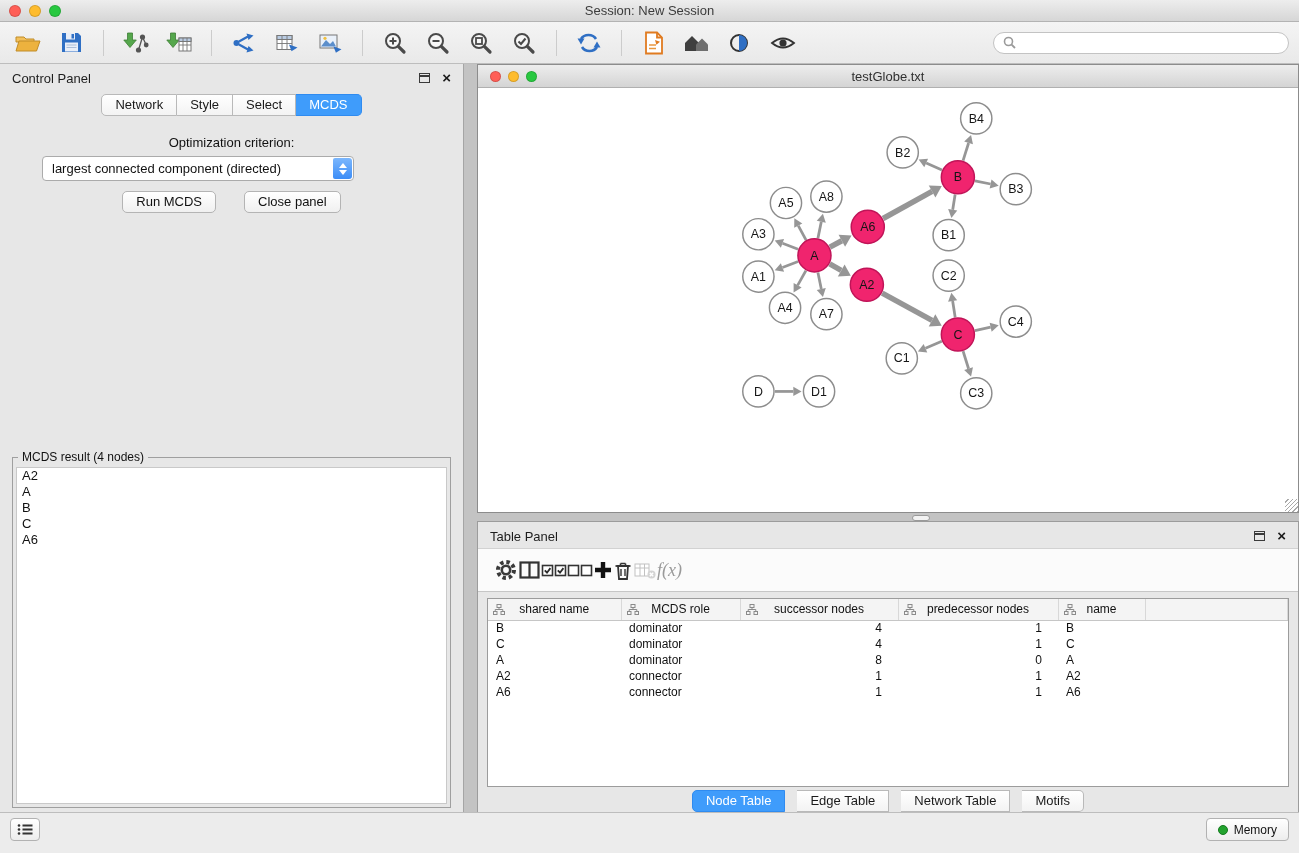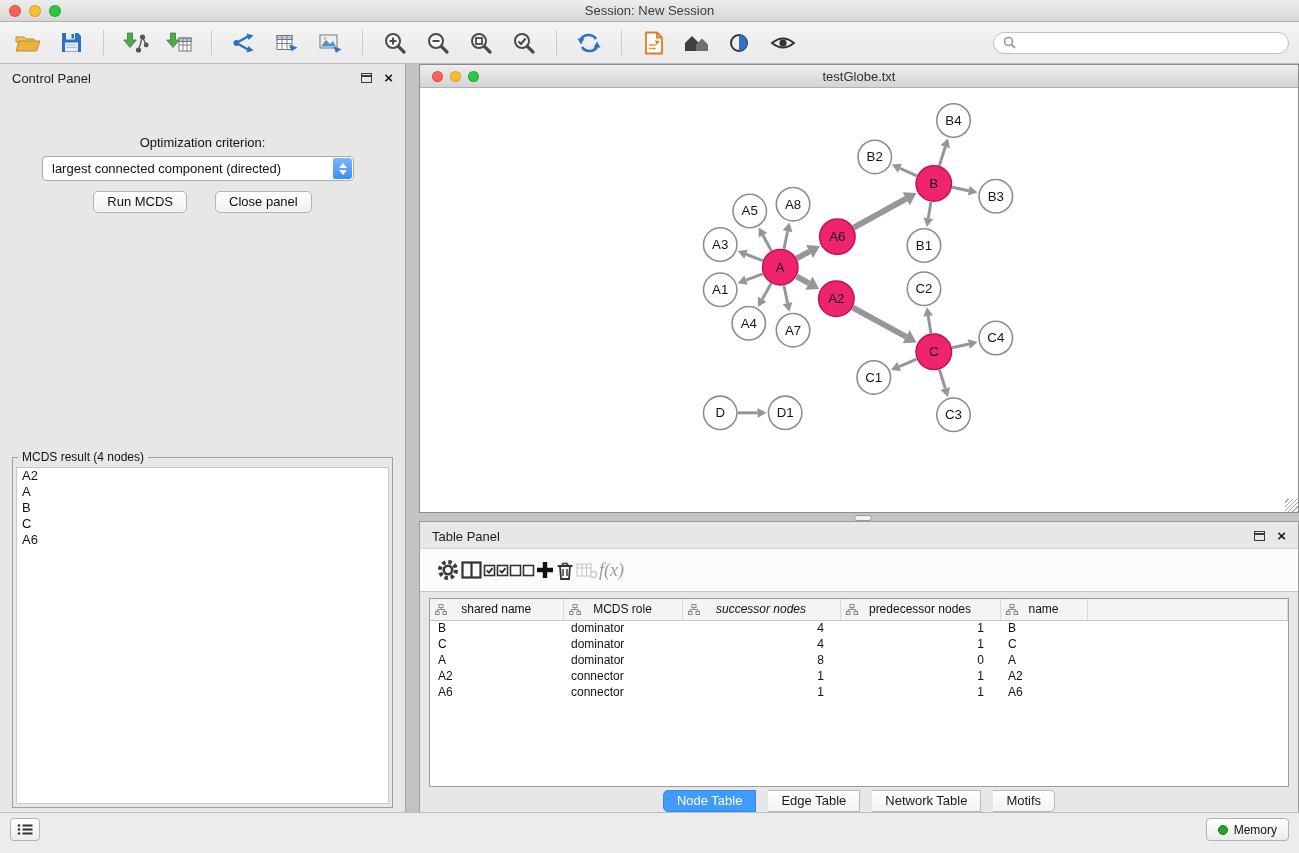--- a/index.html
+++ b/index.html
@@ -22,21 +22,21 @@
   .tsep { width:1px; height:26px; background:#cccccc; margin:0 7px; }
   .searchbox { margin-left:auto; width:296px; height:22px; background:#fff; border:1px solid #c3c3c3;
     border-radius:11px; display:flex; align-items:center; gap:5px; padding:0 9px; }
   .searchbox input { border:none; outline:none; background:transparent; flex:1; font-size:12px;
     font-family:"Liberation Sans",sans-serif; color:#333; }
 
   
   .main { position:absolute; top:64px; left:0; width:1299px; height:756px; display:flex; }
 
   
-  .control-panel { position:relative; width:406px; background:#e7e7e7; border-right:1px solid #a5a5a5; flex:none;padding-left:42px; }
+  .control-panel { position:relative; width:464px; background:#e7e7e7; border-right:1px solid #a5a5a5; flex:none;padding-left:42px; }
   .panel-header { position:absolute; top:0; left:0; right:0; height:28px; display:flex; align-items:center;
     padding:0 12px; font-size:13px; color:#1d1d1d; }
   .win-ctrls { margin-left:auto; display:flex; align-items:center; gap:12px; }
   .float-ic { width:11px; height:10px; border:1.5px solid #3a3a3a; position:relative; display:inline-block; }
   .float-ic::after { content:""; position:absolute; left:0; right:0; top:1px; height:1.5px; background:#3a3a3a; }
   .close-ic { font-size:15px; font-weight:bold; color:#1a1a1a; line-height:12px; }
 
   .seg { display:flex; }
   .seg-btn { font-size:13px; line-height:20px; padding:0 13px; background:linear-gradient(#ffffff,#f3f3f3);
     border:1px solid #b9b9b9; border-left:none; color:#1a1a1a; }
@@ -256,20 +256,26 @@
   <div class="main">
 
     <div class="control-panel">
       <div class="panel-header">
         <span>Control Panel</span>
         <span class="win-ctrls">
           <span class="float-ic"></span>
           <span class="close-ic">×</span>
         </span>
       </div>
+      <div class="cp-tabs seg">
+          <div class="seg-btn">Network</div>
+          <div class="seg-btn">Style</div>
+          <div class="seg-btn">Select</div>
+          <div class="seg-btn active">MCDS</div>
+        </div>
       <div class="opt-label">Optimization criterion:</div>
       <div class="dropdown">
         <span class="dval">largest connected component (directed)</span>
         <span class="stepper">
           <span class="tri-up"></span>
             <span class="tri-down"></span>
         </span>
       </div>
       <div class="cp-buttons">
         <button class="macbtn">Run MCDS</button>
@@ -539,21 +545,21 @@
                       </g>
                     </svg><span>shared name</span></th>
                   <th style="width: 119px;"><svg class="hier" width="12" height="11" viewBox="0 0 12 11">
                       <g fill="none" stroke="#8a8a8a">
                         <rect x="4" y="0.5" width="4" height="3"></rect>
                         <rect x="0.5" y="7.5" width="3.5" height="3"></rect>
                         <rect x="8" y="7.5" width="3.5" height="3"></rect>
                         <path d="M6 3.5v2M2.2 7.5V5.5h7.6v2"></path>
                       </g>
                     </svg><span>MCDS role</span></th>
-                  <th style="width: 158px; font-style: italic;"><svg class="hier" width="12" height="11" viewBox="0 0 12 11">
+                  <th style="width: 158px;"><svg class="hier" width="12" height="11" viewBox="0 0 12 11">
                       <g fill="none" stroke="#8a8a8a">
                         <rect x="4" y="0.5" width="4" height="3"></rect>
                         <rect x="0.5" y="7.5" width="3.5" height="3"></rect>
                         <rect x="8" y="7.5" width="3.5" height="3"></rect>
                         <path d="M6 3.5v2M2.2 7.5V5.5h7.6v2"></path>
                       </g>
                     </svg><span>successor nodes</span></th>
                   <th style="width: 160px;"><svg class="hier" width="12" height="11" viewBox="0 0 12 11">
                       <g fill="none" stroke="#8a8a8a">
                         <rect x="4" y="0.5" width="4" height="3"></rect>

